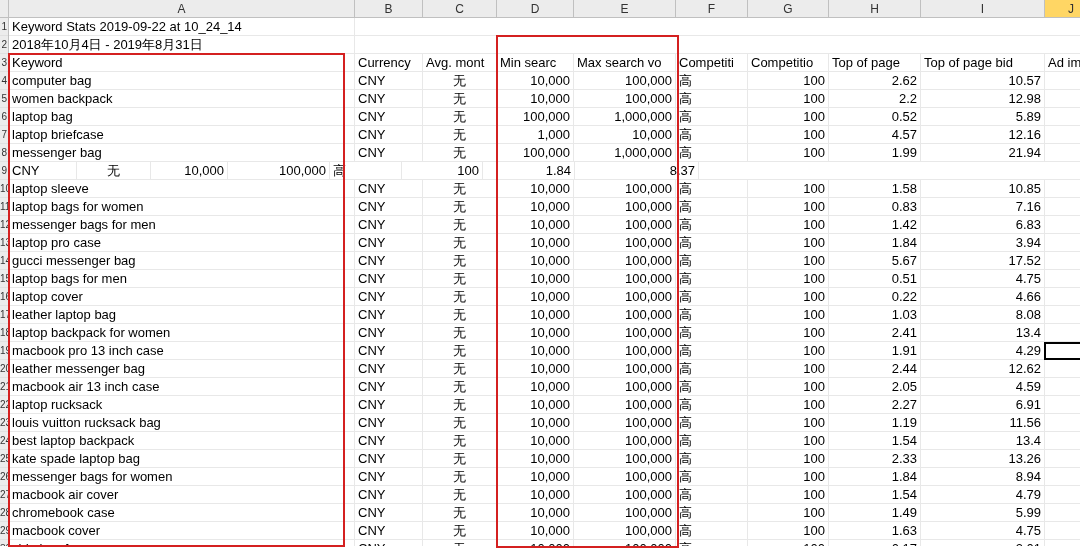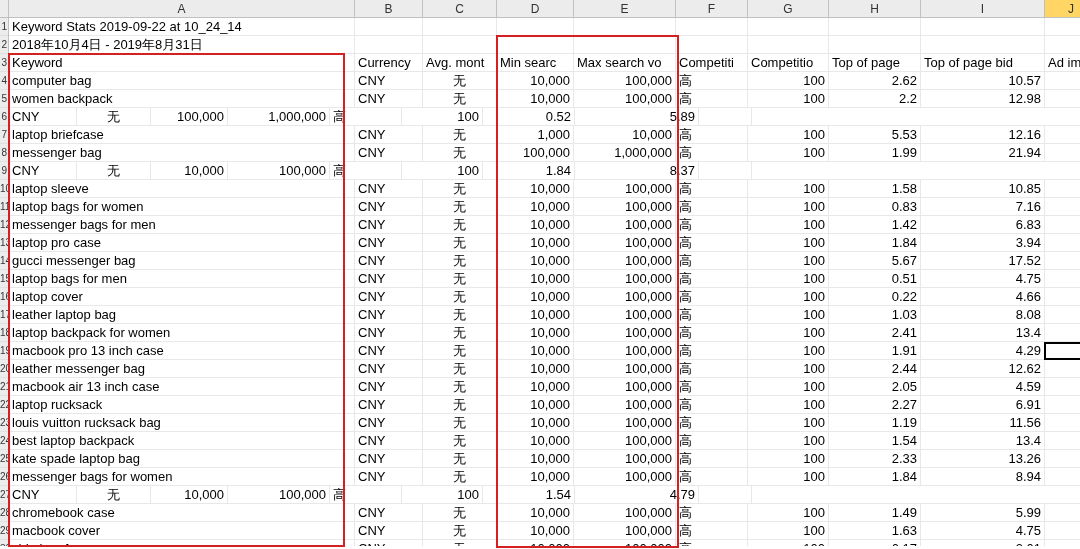--- a/index.html
+++ b/index.html
@@ -57,20 +57,21 @@
       position: absolute;
       left: 9px;
       top: 18px;
       right: 0;
       bottom: 0;
     }
     .row {
       display: flex;
       height: 18px;
       border-bottom: 1px solid #e8e8e8;
+      align-items: center;
     }
     .cell {
       border-right: 1px solid #e8e8e8;
       padding: 0 3px;
       line-height: 18px;
       font-size: 13px;
       white-space: nowrap;
       overflow: hidden;
       flex-shrink: 0;
     }
@@ -223,39 +224,40 @@
           <div class="cell cC ctr">无</div>
           <div class="cell cD num">10,000</div>
           <div class="cell cE num">100,000</div>
           <div class="cell cF">高</div>
           <div class="cell cG num">100</div>
           <div class="cell cH num">2.2</div>
           <div class="cell cI num">12.98</div>
           <div class="cell cJ"></div>
         </div>
         <div class="row">
+          <div class="cell cA">laptop bag</div>
           <div class="cell cB">CNY</div>
           <div class="cell cC ctr">无</div>
           <div class="cell cD num">100,000</div>
           <div class="cell cE num">1,000,000</div>
           <div class="cell cF">高</div>
           <div class="cell cG num">100</div>
           <div class="cell cH num">0.52</div>
           <div class="cell cI num">5.89</div>
           <div class="cell cJ"></div>
         </div>
         <div class="row">
           <div class="cell cA">laptop briefcase</div>
           <div class="cell cB">CNY</div>
           <div class="cell cC ctr">无</div>
           <div class="cell cD num">1,000</div>
           <div class="cell cE num">10,000</div>
           <div class="cell cF">高</div>
           <div class="cell cG num">100</div>
-          <div class="cell cH num">5.53</div>
+          <div class="cell cH num">4.57</div>
           <div class="cell cI num">12.16</div>
           <div class="cell cJ"></div>
         </div>
         <div class="row">
           <div class="cell cA">messenger bag</div>
           <div class="cell cB">CNY</div>
           <div class="cell cC ctr">无</div>
           <div class="cell cD num">100,000</div>
           <div class="cell cE num">1,000,000</div>
           <div class="cell cF">高</div>
@@ -473,20 +475,21 @@
           <div class="cell cC ctr">无</div>
           <div class="cell cD num">10,000</div>
           <div class="cell cE num">100,000</div>
           <div class="cell cF">高</div>
           <div class="cell cG num">100</div>
           <div class="cell cH num">1.84</div>
           <div class="cell cI num">8.94</div>
           <div class="cell cJ"></div>
         </div>
         <div class="row">
+          <div class="cell cA">macbook air cover</div>
           <div class="cell cB">CNY</div>
           <div class="cell cC ctr">无</div>
           <div class="cell cD num">10,000</div>
           <div class="cell cE num">100,000</div>
           <div class="cell cF">高</div>
           <div class="cell cG num">100</div>
           <div class="cell cH num">1.54</div>
           <div class="cell cI num">4.79</div>
           <div class="cell cJ"></div>
         </div>

